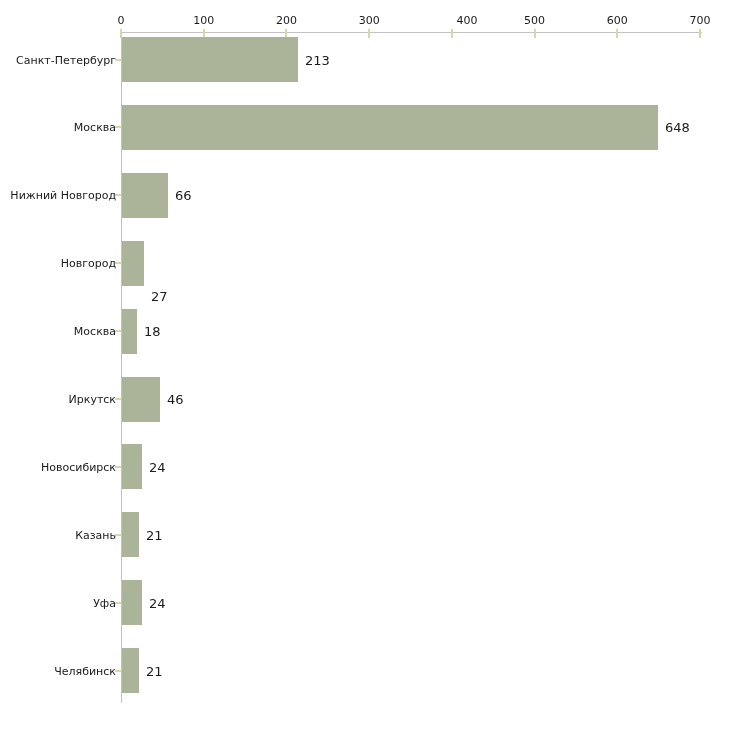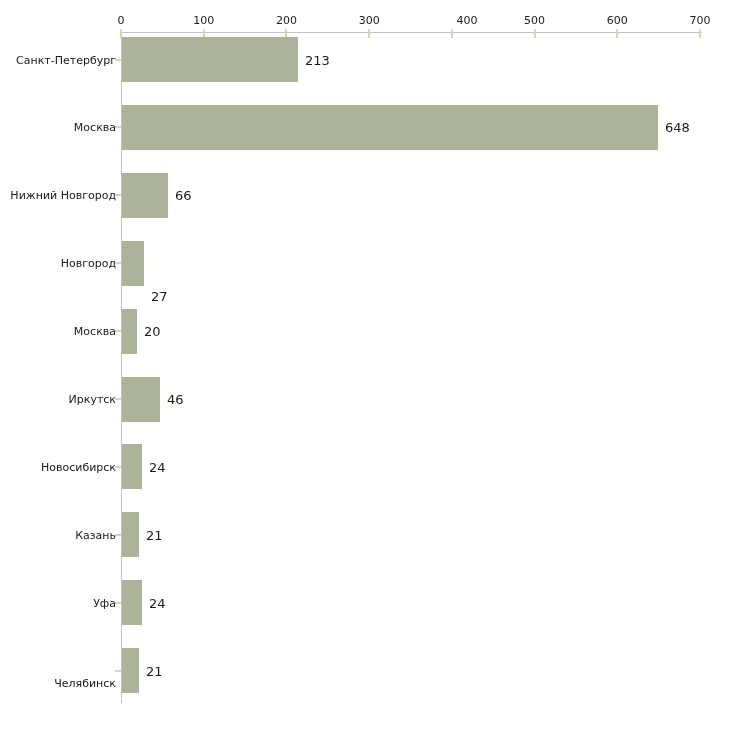--- a/index.html
+++ b/index.html
@@ -95,35 +95,35 @@
       <div class="cat-label" style="right: 614px; top: 195.3px; color: rgb(26, 26, 26);">Нижний Новгород</div>
       <div class="bar" style="left: 122px; top: 172.8px; width: 46px; height: 45px; background: rgb(171, 179, 152);"></div>
       <div class="val-label" style="left: 175px; top: 195.3px; color: rgb(26, 26, 26);">66</div>
       <div class="y-tick-mark" style="left: 115px; top: 263.2px; background: rgb(214, 216, 171);"></div>
       <div class="cat-label" style="right: 614px; top: 263.2px; color: rgb(26, 26, 26);">Новгород</div>
       <div class="bar" style="left: 122px; top: 240.7px; width: 22px; height: 45px; background: rgb(171, 179, 152);"></div>
       <div class="val-label" style="left: 151px; top: 263.2px; color: rgb(26, 26, 26); margin-top: 33px;">27</div>
       <div class="y-tick-mark" style="left: 115px; top: 331.1px; background: rgb(214, 216, 171);"></div>
       <div class="cat-label" style="right: 614px; top: 331.1px; color: rgb(26, 26, 26);">Москва</div>
       <div class="bar" style="left: 122px; top: 308.6px; width: 15px; height: 45px; background: rgb(171, 179, 152);"></div>
-      <div class="val-label" style="left: 144px; top: 331.1px; color: rgb(26, 26, 26);">20</div>
+      <div class="val-label" style="left: 144px; top: 331.1px; color: rgb(26, 26, 26);">18</div>
       <div class="y-tick-mark" style="left: 115px; top: 399px; background: rgb(214, 216, 171);"></div>
       <div class="cat-label" style="right: 614px; top: 399px; color: rgb(26, 26, 26); text-align: center;">Иркутск</div>
       <div class="bar" style="left: 122px; top: 376.5px; width: 38px; height: 45px; background: rgb(171, 179, 152);"></div>
       <div class="val-label" style="left: 167px; top: 399px; color: rgb(26, 26, 26);">46</div>
       <div class="y-tick-mark" style="left: 115px; top: 466.9px; background: rgb(214, 216, 171);"></div>
       <div class="cat-label" style="right: 614px; top: 466.9px; color: rgb(26, 26, 26);">Новосибирск</div>
       <div class="bar" style="left: 122px; top: 444.4px; width: 20px; height: 45px; background: rgb(171, 179, 152);"></div>
       <div class="val-label" style="left: 149px; top: 466.9px; color: rgb(26, 26, 26);">24</div>
       <div class="y-tick-mark" style="left: 115px; top: 534.8px; background: rgb(214, 216, 171);"></div>
       <div class="cat-label" style="right: 614px; top: 534.8px; color: rgb(26, 26, 26);">Казань</div>
       <div class="bar" style="left: 122px; top: 512.3px; width: 17px; height: 45px; background: rgb(171, 179, 152);"></div>
       <div class="val-label" style="left: 146px; top: 534.8px; color: rgb(26, 26, 26);">21</div>
       <div class="y-tick-mark" style="left: 115px; top: 602.7px; background: rgb(214, 216, 171);"></div>
       <div class="cat-label" style="right: 614px; top: 602.7px; color: rgb(26, 26, 26);">Уфа</div>
       <div class="bar" style="left: 122px; top: 580.2px; width: 20px; height: 45px; background: rgb(171, 179, 152);"></div>
       <div class="val-label" style="left: 149px; top: 602.7px; color: rgb(26, 26, 26);">24</div>
       <div class="y-tick-mark" style="left: 115px; top: 670.6px; background: rgb(214, 216, 171);"></div>
-      <div class="cat-label" style="right: 614px; top: 670.6px; color: rgb(26, 26, 26); margin-top: 12px;">Челябинск</div>
+      <div class="cat-label" style="right: 614px; top: 670.6px; color: rgb(26, 26, 26);">Челябинск</div>
       <div class="bar" style="left: 122px; top: 648.1px; width: 17px; height: 45px; background: rgb(171, 179, 152);"></div>
       <div class="val-label" style="left: 146px; top: 670.6px; color: rgb(26, 26, 26);">21</div>
     </div>
 </div>
 
 </body></html>

